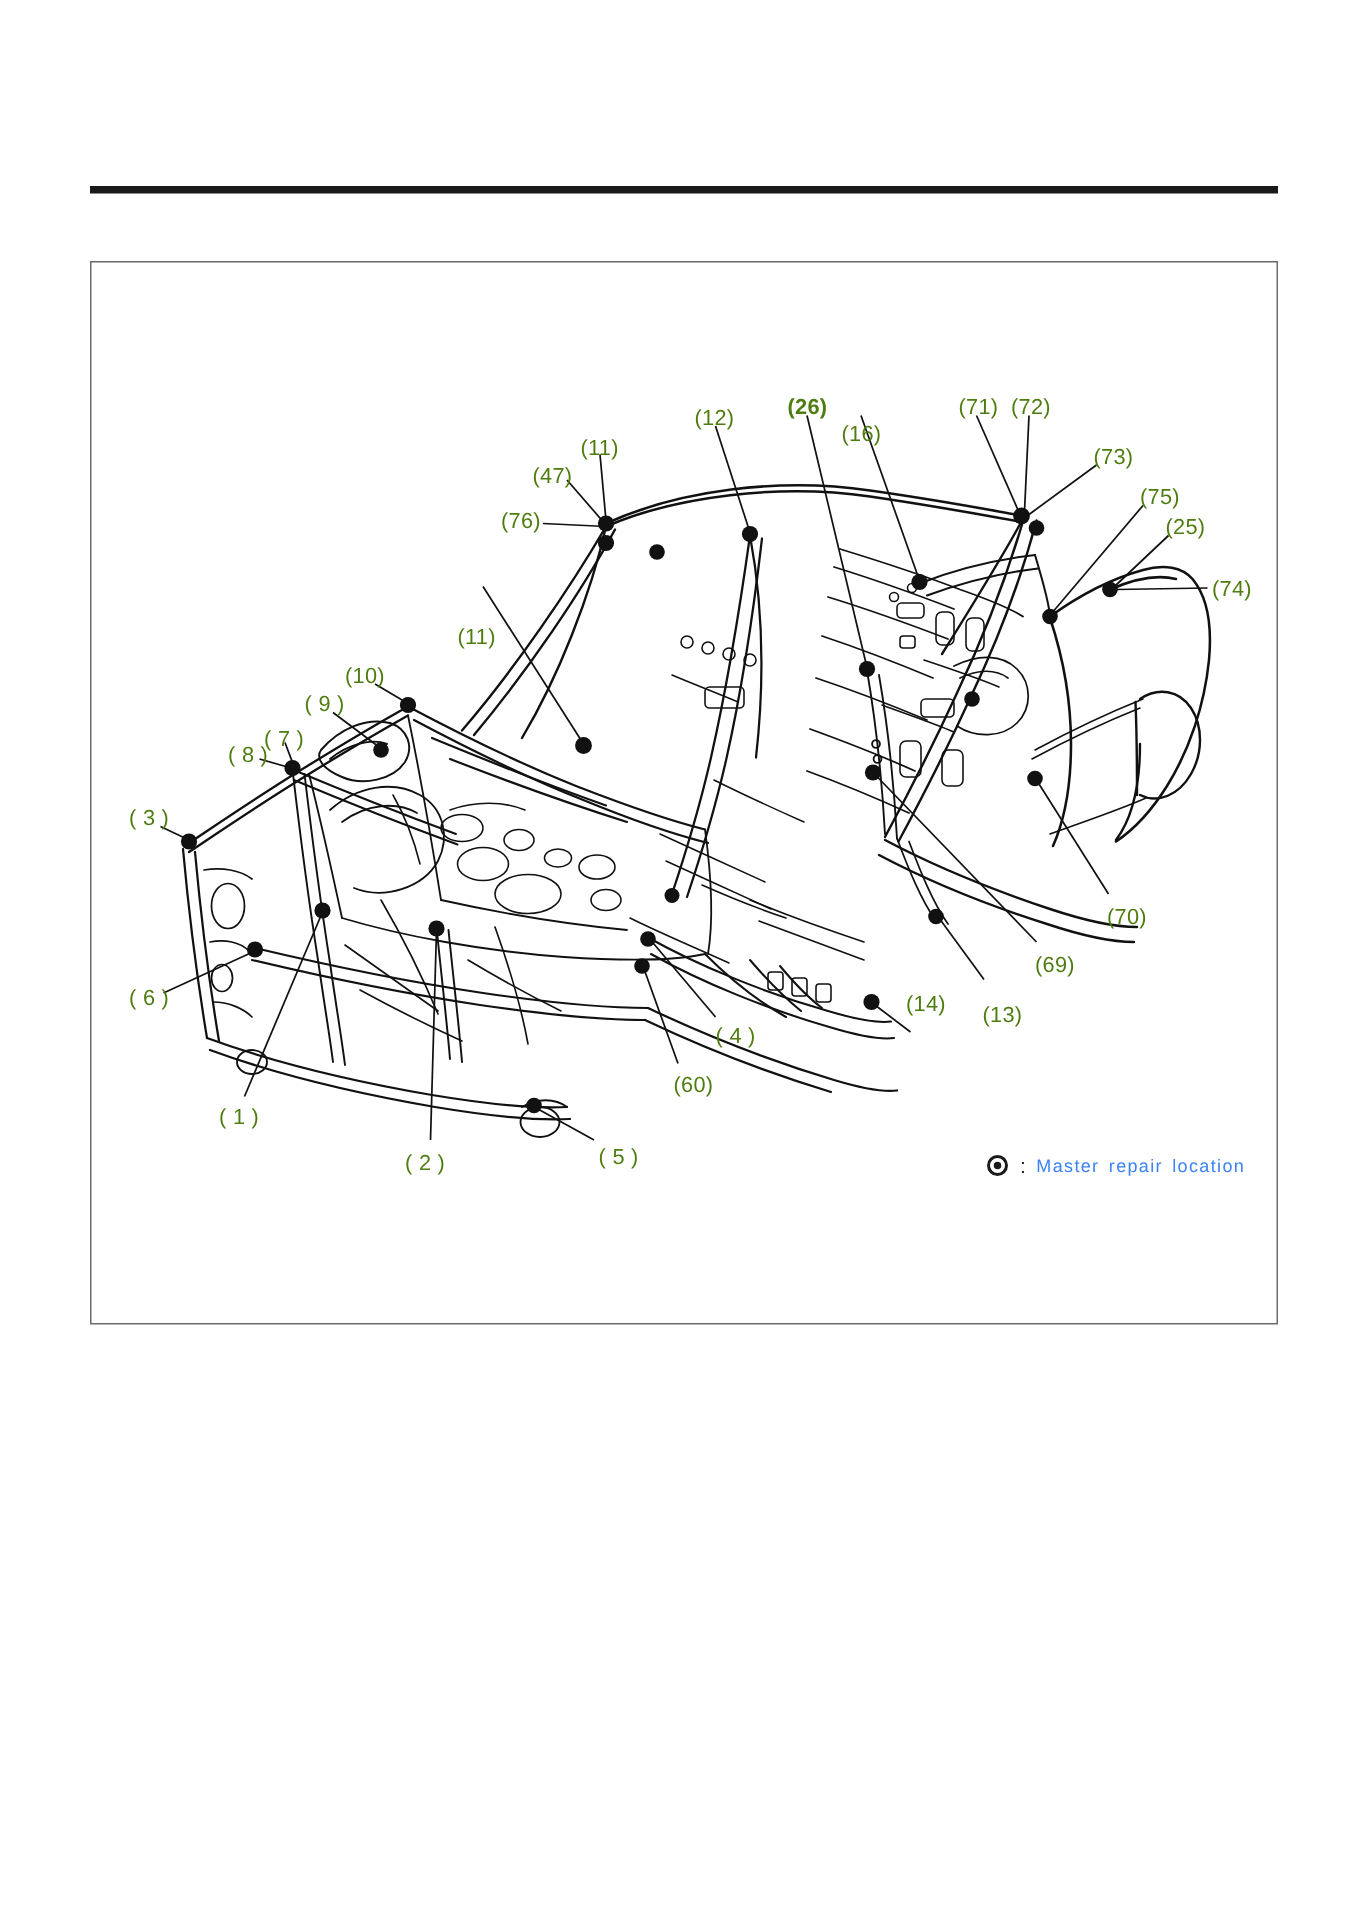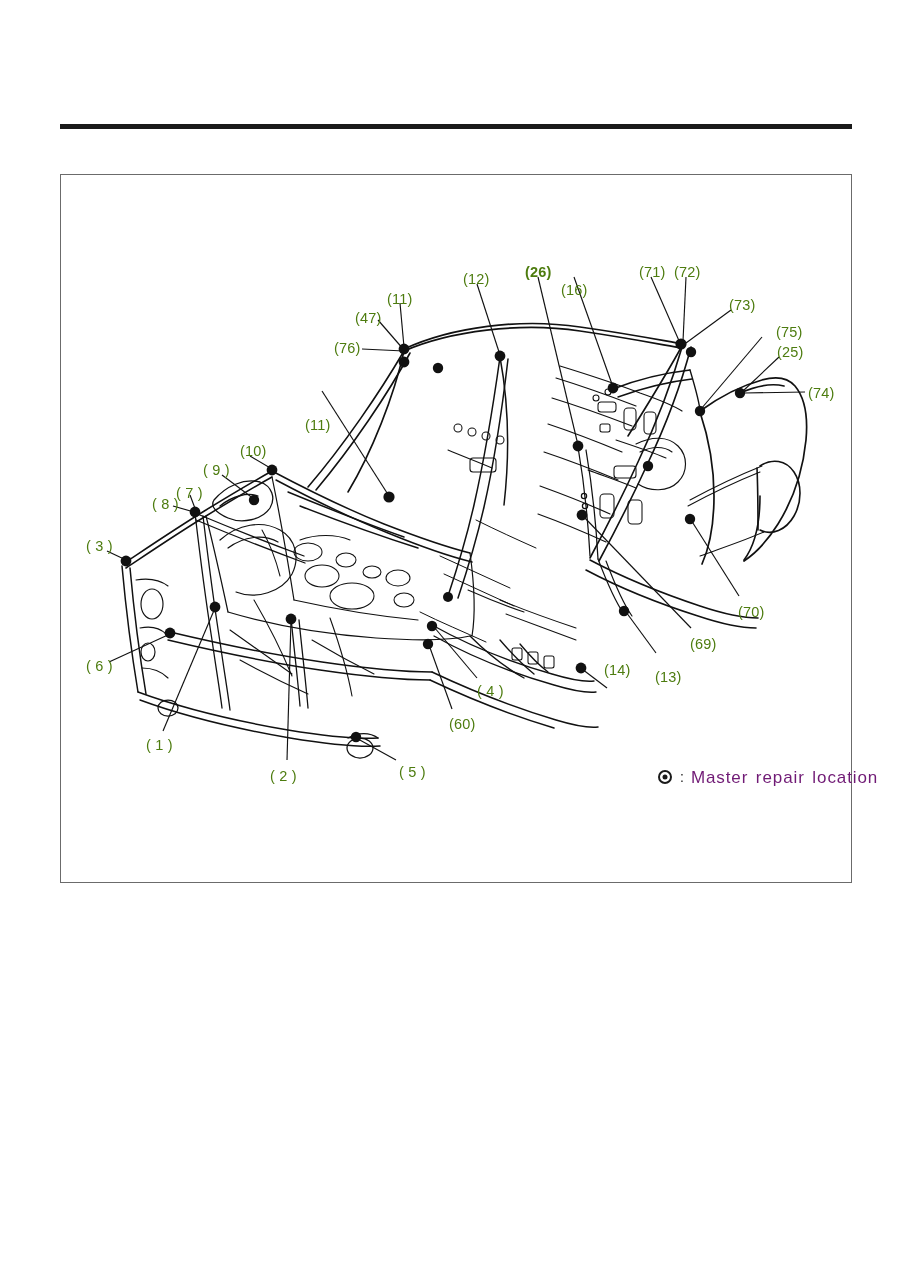--- a/index.html
+++ b/index.html
@@ -79,22 +79,22 @@
     border-radius: 50%;
     transform: translate(-50%, -50%);
   }
   #legend .sep {
     margin: 0 7px 0 8px;
     font-size: 14px;
     color: #1a1a1a;
     line-height: 1;
   }
   #legend .legend-text {
-    font-size: 17px;
-    color: #701a75;
+    font-size: 12px;
+    color: #3b82f6;
     letter-spacing: 0.9px;
     word-spacing: 2px;
     line-height: 1;
   }
   
   .callout {
     position: absolute;
     font-size: 14.5px;
     color: #4d7c0f;
     letter-spacing: 0.2px;
@@ -405,25 +405,25 @@
   <div id="callout-layer">
       <div class="callout" style="left: 334px; top: 341px;">(76)</div>
       <div class="callout" style="left: 355px; top: 311px;">(47)</div>
       <div class="callout" style="left: 387px; top: 292px;">(11)</div>
       <div class="callout" style="left: 463px; top: 272px;">(12)</div>
       <div class="callout" style="left: 525px; top: 265px; font-weight: bold;">(26)</div>
       <div class="callout" style="left: 561px; top: 283px;">(16)</div>
       <div class="callout" style="left: 639px; top: 265px;">(71)</div>
       <div class="callout" style="left: 674px; top: 265px;">(72)</div>
       <div class="callout" style="left: 729px; top: 298px;">(73)</div>
-      <div class="callout" style="left: 760px; top: 325px; margin-left: 16px;">(75)</div>
+      <div class="callout" style="left: 760px; top: 325px;">(75)</div>
       <div class="callout" style="left: 777px; top: 345px;">(25)</div>
       <div class="callout" style="left: 808px; top: 386px;">(74)</div>
       <div class="callout" style="left: 305px; top: 379px; margin-top: 39px;">(11)</div>
-      <div class="callout" style="left: 240px; top: 444px;">(10)</div>
+      <div class="callout" style="left: 230px; top: 444px;">(10)</div>
       <div class="callout" style="left: 203px; top: 463px;">( 9 )</div>
       <div class="callout" style="left: 176px; top: 486px;">( 7 )</div>
       <div class="callout" style="left: 152px; top: 497px;">( 8 )</div>
       <div class="callout" style="left: 86px; top: 539px;">( 3 )</div>
       <div class="callout" style="left: 86px; top: 659px;">( 6 )</div>
       <div class="callout" style="left: 146px; top: 738px;">( 1 )</div>
       <div class="callout" style="left: 270px; top: 769px;">( 2 )</div>
       <div class="callout" style="left: 399px; top: 765px;">( 5 )</div>
       <div class="callout" style="left: 449px; top: 717px;">(60)</div>
       <div class="callout" style="left: 477px; top: 684px;">( 4 )</div>

